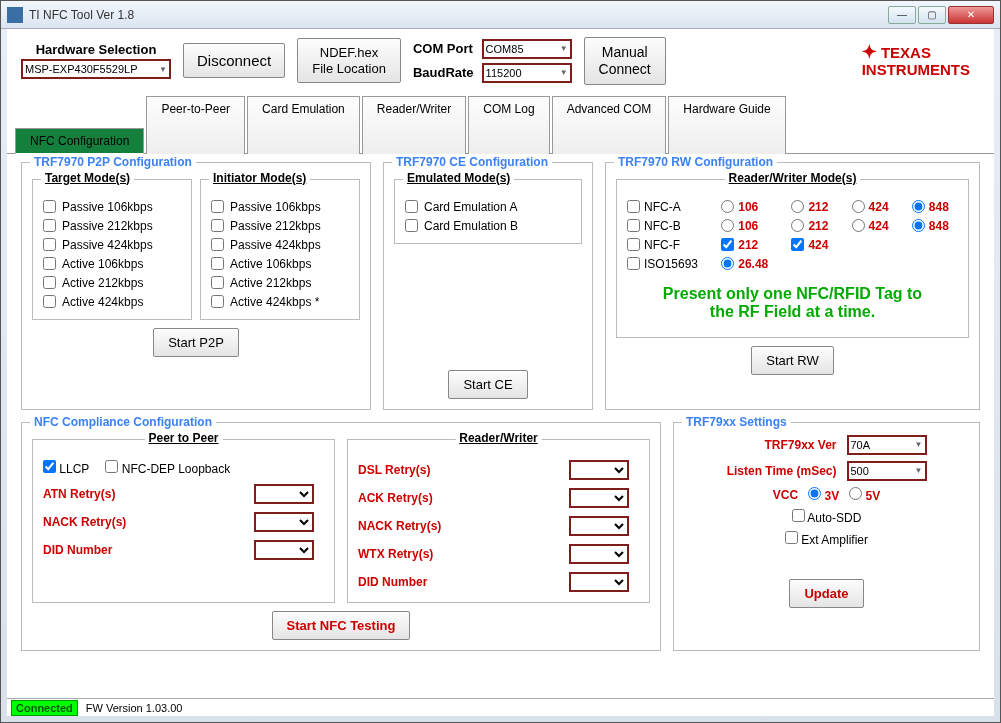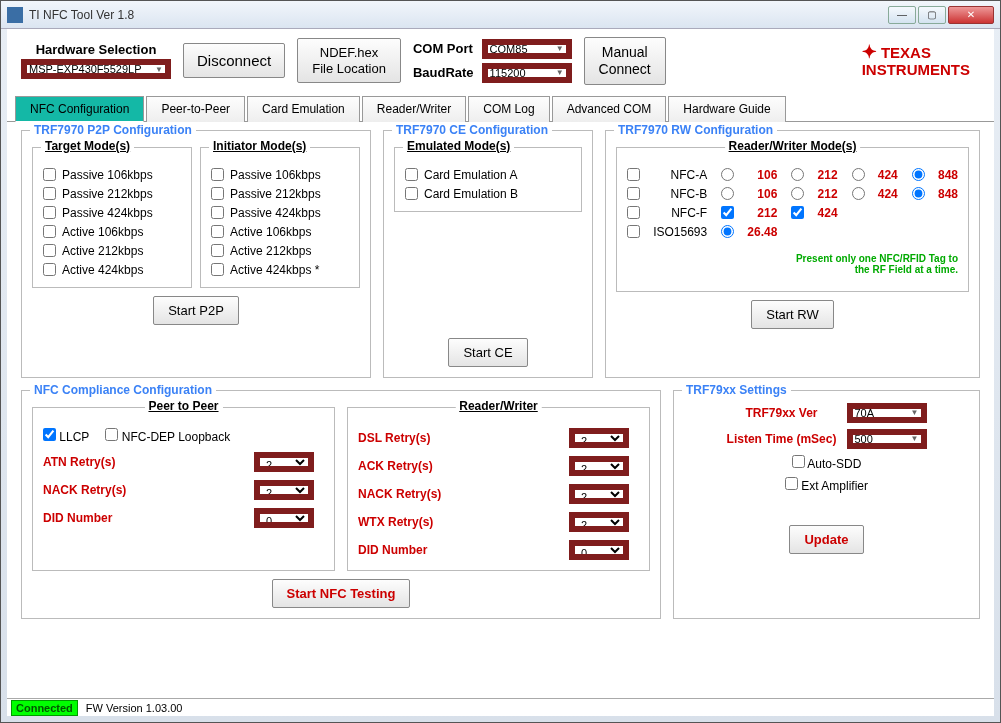--- a/index.html
+++ b/index.html
@@ -11,54 +11,54 @@
 .titlebar-text { font-size: 12px; color: #333; flex: 1; }
 .winbtns { display: flex; gap: 2px; }
 .winbtn { width: 28px; height: 18px; border: 1px solid #8a9; background: linear-gradient(#f5f9fd,#d4e3f0); border-radius: 2px; font-size: 10px; display: flex; align-items: center; justify-content: center; color: #333; }
 .winbtn.close { width: 46px; background: linear-gradient(#e99,#c33); border-color: #933; color: #fff; }
 
 .client { position: absolute; top: 28px; left: 6px; right: 6px; bottom: 6px; background: #fff; }
 
 .toprow { display: flex; align-items: center; gap: 12px; padding: 8px 14px; }
 .hwsel { display: flex; flex-direction: column; gap: 2px; }
 .hwsel-label { font-size: 13px; font-weight: bold; text-align: center; }
-select, .combo { font-size: 11px; height: 20px; border: 6px solid #7f1d1d; background: #fff; padding: 0 2px; }
+select, .combo { font-size: 11px; height: 20px; border: 2px solid #7f1d1d; background: #fff; padding: 8px 2px; }
 .combo { display: inline-flex; align-items: center; justify-content: space-between; min-width: 80px; }
 .combo .caret { font-size: 8px; color: #666; }
 .btn { font-size: 13px; padding: 6px 14px; background: linear-gradient(#fdfdfd,#e4e4e4); border: 1px solid #888; border-radius: 2px; cursor: pointer; text-align: center; }
 .btn-big { font-size: 15px; padding: 8px 13px; }
 .conninfo { display: grid; grid-template-columns: auto auto; gap: 4px 8px; align-items: center; font-size: 13px; font-weight: bold; }
 .conninfo .combo { font-weight: normal; width: 90px; height: 20px; }
 .ti-logo { margin-left: auto; color: #c00; font-weight: bold; font-size: 15px; text-align: left; line-height: 1.05; padding-right: 10px; }
 .ti-logo .chip { font-size: 18px; }
 
 .tabs { display: flex; border-bottom: 1px solid #999; padding-left: 8px; margin-top: 2px; }
 .tab { font-size: 12px; padding: 5px 14px; border: 1px solid #999; border-bottom: none; background: linear-gradient(#fdfdfd,#eee); margin-right: 2px; position: relative; top: 1px; }
-.tab.active { background: #14b8a6; border-bottom: 1px solid #fff; }
+.tab.active { background: #15803d; border-bottom: 1px solid #fff; margin-top: 32px; }
 
 .tabbody { padding: 8px 14px; }
 .row { display: flex; gap: 12px; }
 .panel { border: 1px solid #bbb; padding: 6px 10px 10px; position: relative; }
 .panel-title { position: absolute; top: -8px; left: 8px; background: #fff; padding: 0 4px; font-size: 12px; font-weight: bold; color: #3b82f6; }
 .sub { border: 1px solid #bbb; padding: 20px 10px 10px; position: relative; margin-top: 10px; }
 .sub-title { position: absolute; top: -9px; left: 8px; background: #fff; padding: 0 4px; font-size: 12px; font-weight: bold; text-decoration: underline; }
 .cklist { display: flex; flex-direction: column; gap: 5px; font-size: 12px; }
 .cklist label { display: flex; align-items: center; gap: 6px; }
 input[type=checkbox], input[type=radio] { margin: 0; }
 .centerbtn { text-align: center; margin-top: 8px; }
 .redtxt { color: #c00; font-weight: bold; }
-.greentxt { color: #0a0; font-weight: bold; font-size: 10px; text-align: right; margin: 6px 0; }
+.greentxt { color: #0a0; font-weight: bold; font-size: 16px; text-align: center; margin: 6px 0; }
 
 .rw-grid { display: grid; grid-template-columns: auto repeat(4, auto); gap: 5px 14px; font-size: 12px; align-items: center; }
 .rw-grid .redtxt { font-size: 12px; }
-.rw-grid label { display: flex; align-items: center; gap: 4px; justify-content: space-between; }
+.rw-grid label { display: flex; align-items: center; gap: 4px; }
 
 .settings { font-size: 12px; }
 .settings .srow { display: flex; align-items: center; gap: 10px; margin: 6px 0; justify-content: center; }
-.settings .srow .redtxt { min-width: 110px; text-align: center; }
+.settings .srow .redtxt { min-width: 110px; text-align: right; }
 
 .statusbar { position: absolute; left: 0; right: 0; bottom: 0; height: 18px; border-top: 1px solid #aaa; font-size: 11px; display: flex; align-items: center; }
 .status-conn { background: #0f0; border: 1px solid #090; padding: 0 4px; height: 16px; display: flex; align-items: center; color: #050; font-weight: bold; margin: 0 4px; }
 .status-fw { padding: 0 4px; }
 .formgrid { display: grid; grid-template-columns: auto 70px; gap: 8px 14px; align-items: center; font-size: 12px; }
 .formgrid .redtxt { font-size: 12px; }
 select.mini { width: 60px; height: 20px; }
 </style>
 </head>
 <body>
@@ -330,20 +330,25 @@
               </div>
           </div>
           <div class="srow">
             <span class="redtxt">Listen Time (mSec)</span>
             <div class="combo" style="width:70px">
                 <span>500</span>
                 <span class="caret">▼</span>
               </div>
           </div>
           <div class="srow">
+            <span class="redtxt" style="min-width:auto">VCC</span>
+            <label><input type="radio" name="vcc" checked="" style=""> <span class="redtxt">3V</span></label>
+            <label><input type="radio" name="vcc" style=""> <span class="redtxt">5V</span></label>
+          </div>
+          <div class="srow">
               <label><input type="checkbox" style=""> <span>Auto-SDD</span></label>
             </div>
           <div class="srow">
               <label><input type="checkbox" style=""> <span>Ext Amplifier</span></label>
             </div>
           <div class="centerbtn" style="margin-top:32px"><button class="btn" style="color:#c00;font-weight:bold">Update</button></div>
         </div>
       </div>
     </div>
 

